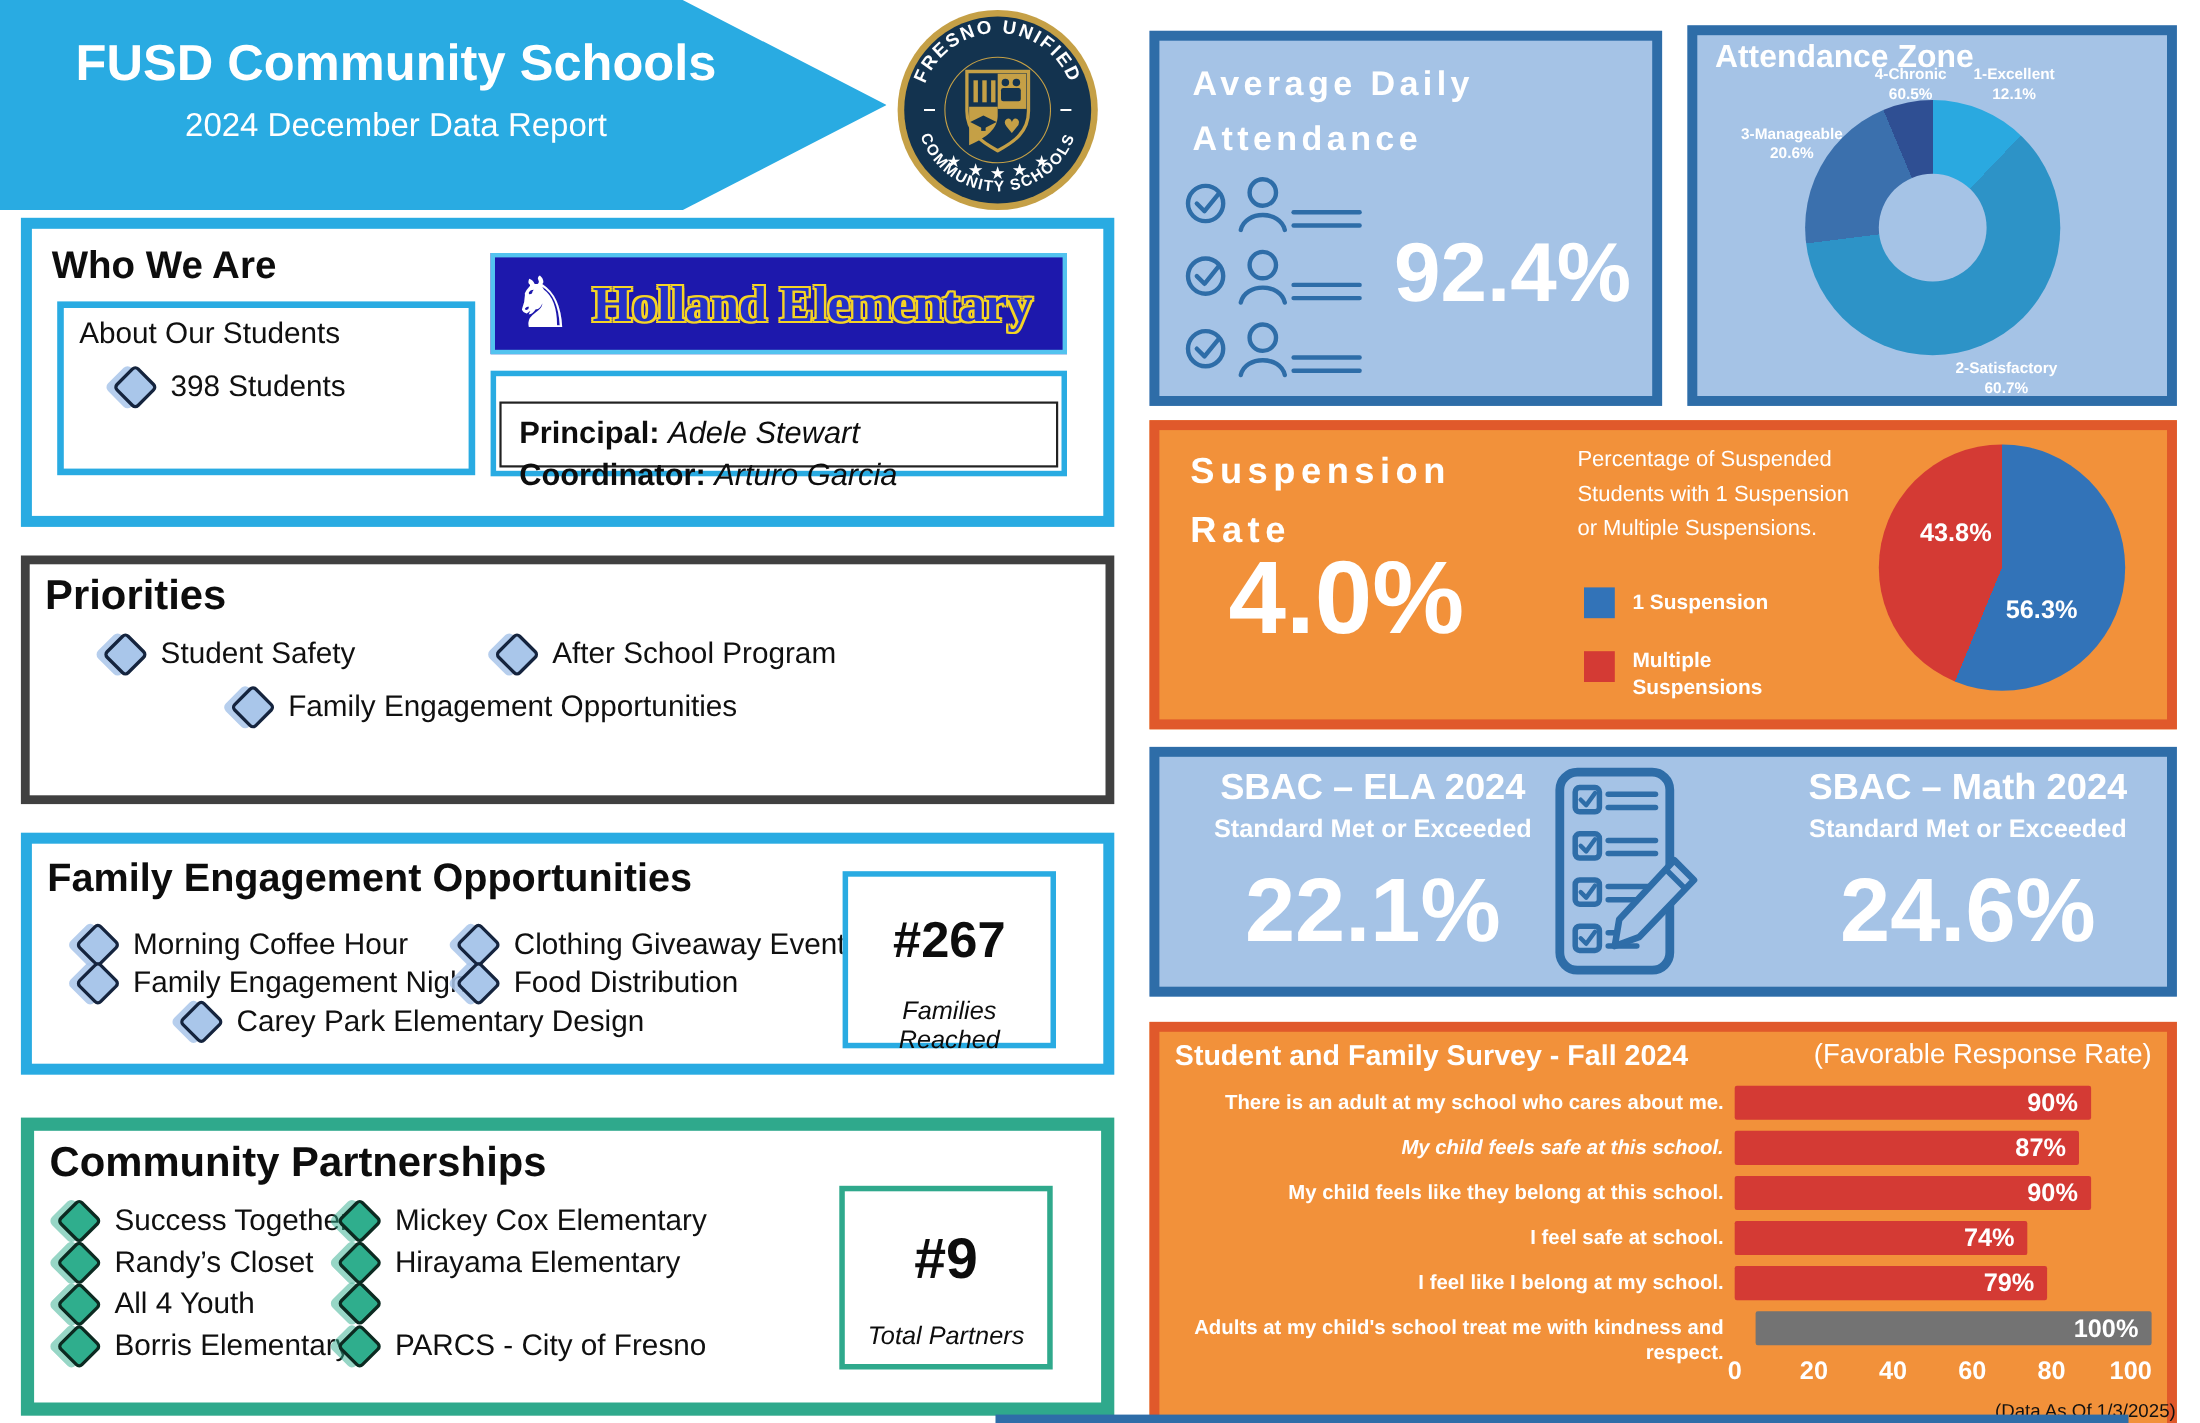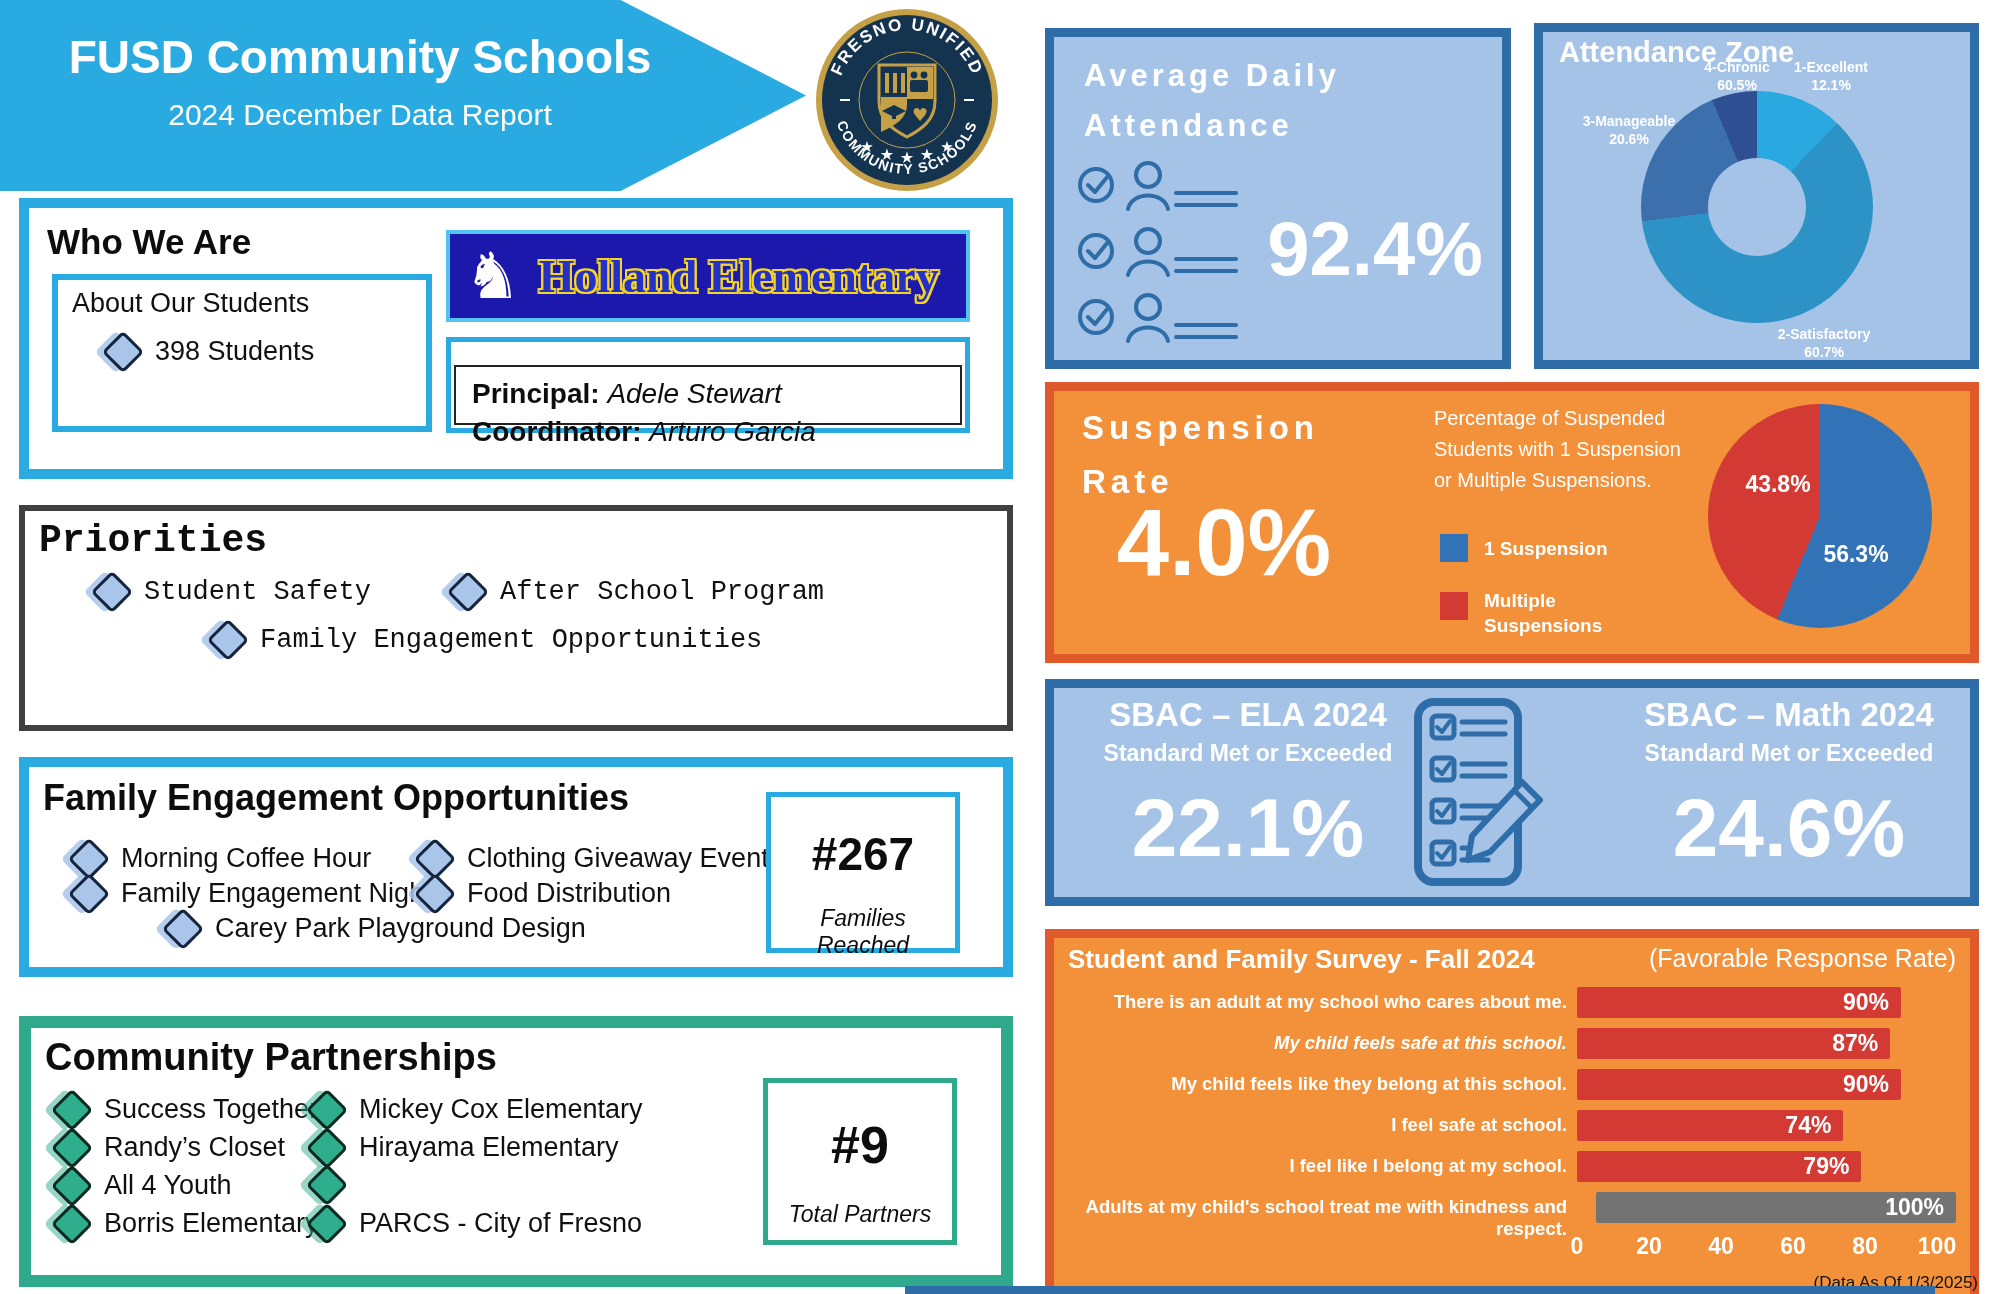--- a/index.html
+++ b/index.html
@@ -3,21 +3,21 @@
 <meta charset="utf-8">
 <style>
   html,body{margin:0;padding:0;}
   body{width:2000px;height:1294px;position:relative;background:#ffffff;
        font-family:"Liberation Sans",sans-serif;overflow:hidden;}
   .abs{position:absolute;}
   .panel{position:absolute;box-sizing:border-box;}
   .p-blue{background:#A5C3E6;border:9px solid #2E6DA8;}
   .p-orange{background:#F2913A;border:9px solid #E0592B;}
   .b-blue{background:#fff;border:10px solid #29ABE2;}
-  .b-blue12{background:#fff;border:6px solid #404040;font-family:Liberation Mono, monospace;}
+  .b-blue12{background:#fff;border:8px solid #404040;}
   .b-green{background:#fff;border:12px solid #2FA98C;}
   .wt{color:#fff;font-weight:bold;}
   .heading{position:absolute;font-weight:bold;color:#0d0d0d;}
   .item{position:absolute;display:flex;align-items:center;gap:17px;font-size:27px;color:#101010;white-space:nowrap;}
   .dia{display:inline-block;width:24px;height:24px;background:#A9C6EA;border:3px solid #15243E;
        border-radius:5px;transform:rotate(45deg);box-shadow:-5px 5px 0 rgba(169,198,234,.85);flex:none;}
   .dia.g{background:#2FAE8D;border-color:#0C2A21;box-shadow:-5px 5px 0 rgba(47,174,141,.5);}
   .counter-box{position:absolute;box-sizing:border-box;background:#fff;text-align:center;}
   .counter-box.blue{border:5px solid #29ABE2;}
   .counter-box.green{border:5px solid #2FA98C;}
@@ -142,21 +142,21 @@
   <div class="item" style="left:45px;top:111px;">
     <span class="dia"></span>
     <span>Family Engagement Night</span>
   </div>
   <div class="item" style="left:391px;top:111px;">
     <span class="dia"></span>
     <span>Food Distribution</span>
   </div>
   <div class="item" style="left:139px;top:146px;">
     <span class="dia"></span>
-    <span>Carey Park Playground Design</span>
+    <span>Carey Park Elementary Design</span>
   </div>
   <div class="counter-box blue" style="left:737px;top:25px;width:194px;height:161px;">
     <div class="counter-num" style="font-size:46px;margin-top:30px;">#267</div>
     <div class="counter-label" style="font-size:23px;margin-top:24px;">Families Reached</div>
   </div>
 </div>
 
 <div class="panel b-green" style="left:19px;top:1016px;width:994px;height:271px;">
   <div class="heading" style="left:14px;top:8px;font-size:38px;">Community Partnerships</div>
   <div class="item" style="left:26px;top:66px;">

